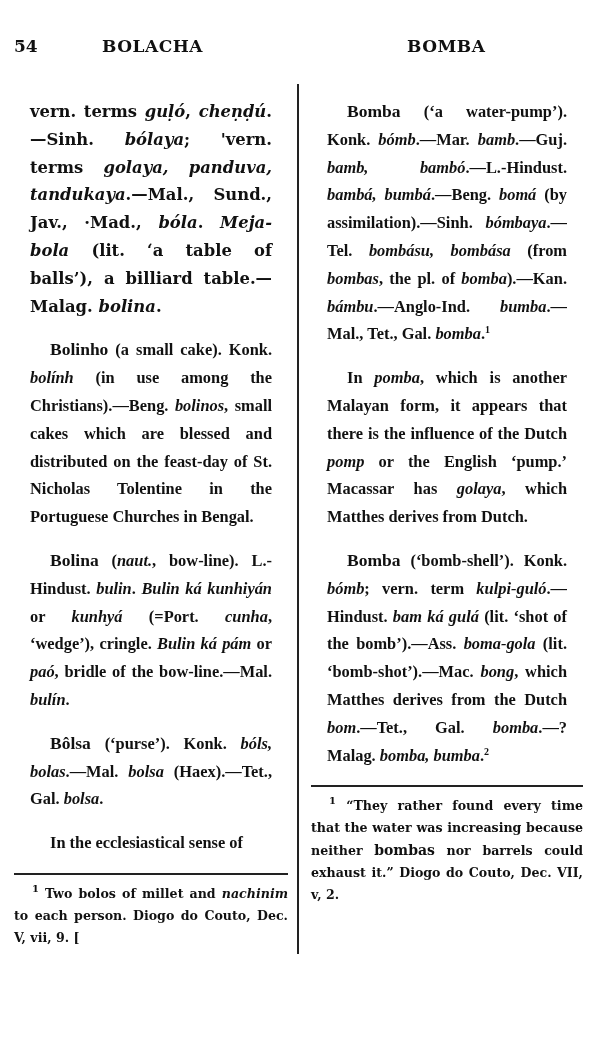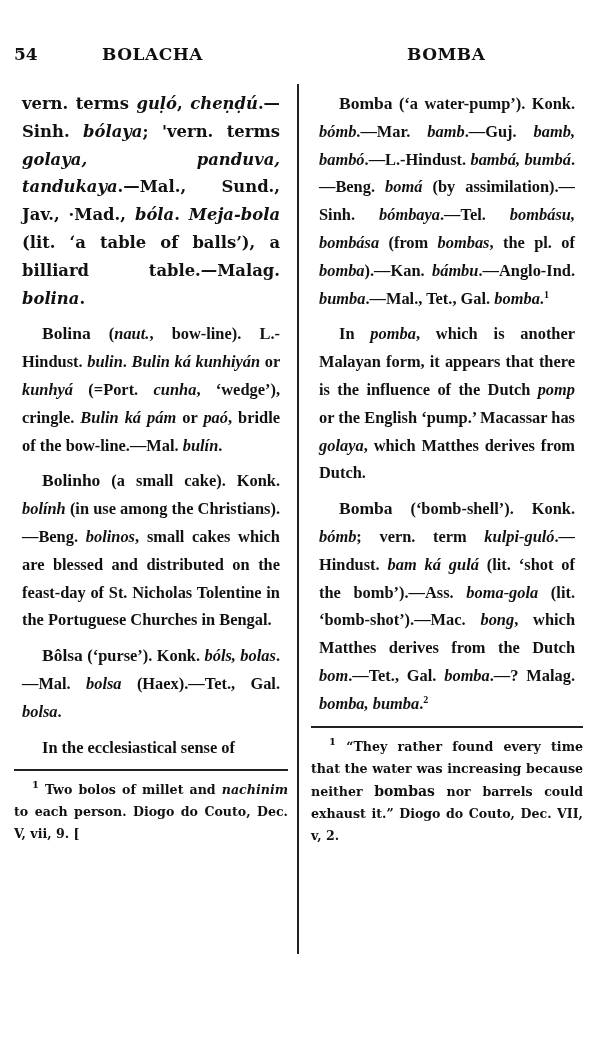--- a/index.html
+++ b/index.html
@@ -1,29 +1,29 @@
 <!DOCTYPE html>
 <html><head>
   <meta charset="utf-8">
   <style>
     html, body { margin: 0; padding: 0; background: #ffffff; }
     body {
       width: 600px; height: 1061px; position: relative; overflow: hidden;
       font-family: "DejaVu Serif", "Liberation Serif", serif;
       color: #111;
     }
-    .header { position: absolute; top: 44px; left: 0; width: 600px; height: 24px; font-weight: bold; font-size: 17px; }
+    .header { position: absolute; top: 36px; left: 0; width: 600px; height: 24px; font-weight: bold; font-size: 17px; }
     .page-num { position: absolute; left: 14px; top: 0; }
     .head-left { position: absolute; left: 102px; top: 0; letter-spacing: 0.5px; }
     .head-right { position: absolute; left: 407px; top: 0; letter-spacing: 0.5px; }
     .col { position: absolute; top: 82px; font-weight: bold; font-size: 16.4px; line-height: 27.8px; text-align: justify; }
     .col-left { left: 14px; width: 274px; }
     .col-right { left: 311px; width: 272px; }
     .divider { position: absolute; left: 297px; top: 84px; width: 2px; height: 870px; background: #222; }
-    .p { margin: 8px; }
+    .p { margin: 16px; }
     .p.indent { text-indent: 20px; font-family: Liberation Serif, serif; }
     .hw { font-size: 17.5px; }
     i, .it { font-style: italic; }
     sup { font-size: 10px; vertical-align: 6px; line-height: 0; }
     .rule { height: 2px; background: #222; margin: 6px 0 8px 0; }
     .note { font-size: 12.6px; line-height: 22px; font-weight: bold; text-align: justify; margin: 0; }
     .note.indent { text-indent: 18px; }
   </style>
 </head>
 <body>
@@ -33,23 +33,23 @@
   <span class="head-left">BOLACHA</span>
   <span class="head-right">BOMBA</span>
 </div>
 
 <div class="divider"></div>
 
 <div class="col col-left">
   <p class="p"><span>vern. terms </span><i>guḷó</i><span>, </span><i>cheṇḍú</i><span>.—Sinh. </span><i>bólaya</i><span>; 'vern. terms </span><i>golaya, panduva, tandukaya</i><span>.—Mal., Sund., Jav., ·Mad., </span><i>bóla</i><span>. </span><i>Meja-bola</i><span> (lit. ‘a table of balls’), a billiard table.—Malag. </span><i>bolina</i><span>.</span></p>
 
 
+  <p class="p indent"><span class="hw">Bolinho</span><span> (a small cake). Konk. </span><i>bolính</i><span> (in use among the Christians).—Beng. </span><i>bolinos</i><span>, small cakes which are blessed and distributed on the feast-day of St. Nicholas Tolentine in the Portuguese Churches in Bengal.</span></p>
+
   <p class="p indent"><span class="hw">Bolina</span><span> (</span><i>naut.</i><span>, bow-line). L.-Hindust. </span><i>bulin</i><span>. </span><i>Bulin ká kunhiyán</i><span> or </span><i>kunhyá</i><span> (=Port. </span><i>cunha</i><span>, ‘wedge’), cringle. </span><i>Bulin ká pám</i><span> or </span><i>paó</i><span>, bridle of the bow-line.—Mal. </span><i>bulín</i><span>.</span></p>
-
-  <p class="p indent"><span class="hw">Bolinho</span><span> (a small cake). Konk. </span><i>bolính</i><span> (in use among the Christians).—Beng. </span><i>bolinos</i><span>, small cakes which are blessed and distributed on the feast-day of St. Nicholas Tolentine in the Portuguese Churches in Bengal.</span></p>
 
 
   <p class="p indent"><span class="hw">Bôlsa</span><span> (‘purse’). Konk. </span><i>bóls, bolas</i><span>.—Mal. </span><i>bolsa</i><span> (Haex).—Tet., Gal. </span><i>bolsa</i><span>.</span></p>
 
   <p class="p indent">In the ecclesiastical sense of</p>
 
   <div class="rule"></div>
 
   <p class="note indent"><sup>1</sup><span> Two bolos of millet and </span><i>nachinim</i><span> to each person. Diogo do Couto, Dec. V, vii, 9. [</span></p>
 </div>

